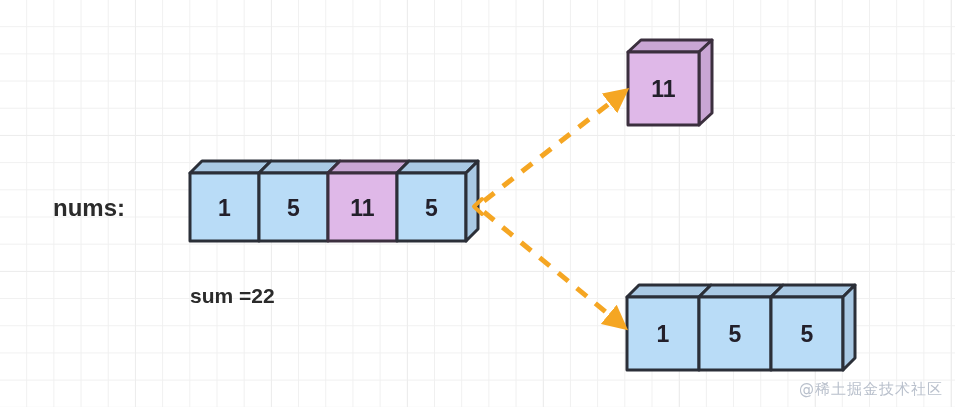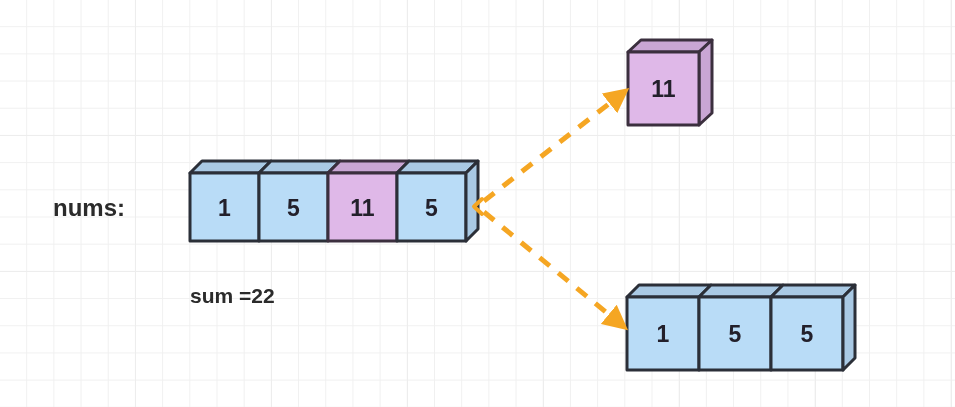--- a/index.html
+++ b/index.html
@@ -136,13 +136,14 @@
 
     <line x1="484" y1="212" x2="618" y2="322" stroke="#f5a623" stroke-width="5" stroke-linecap="butt" stroke-dasharray="13 11" marker-end="url(#arrowhead)"></line>
 
     <path d="M482,199 L474,206.5 L482,214" fill="none" stroke="#f5a623" stroke-width="4" stroke-linecap="round" stroke-linejoin="round"></path>
 
     <text class="side-label" x="53" y="216">nums:</text>
 
     <text class="sum-label" x="190" y="303">sum =22</text>
   </svg>
 
+  <div class="watermark">@稀土掘金技术社区</div>
 </div>
 
 </body></html>

